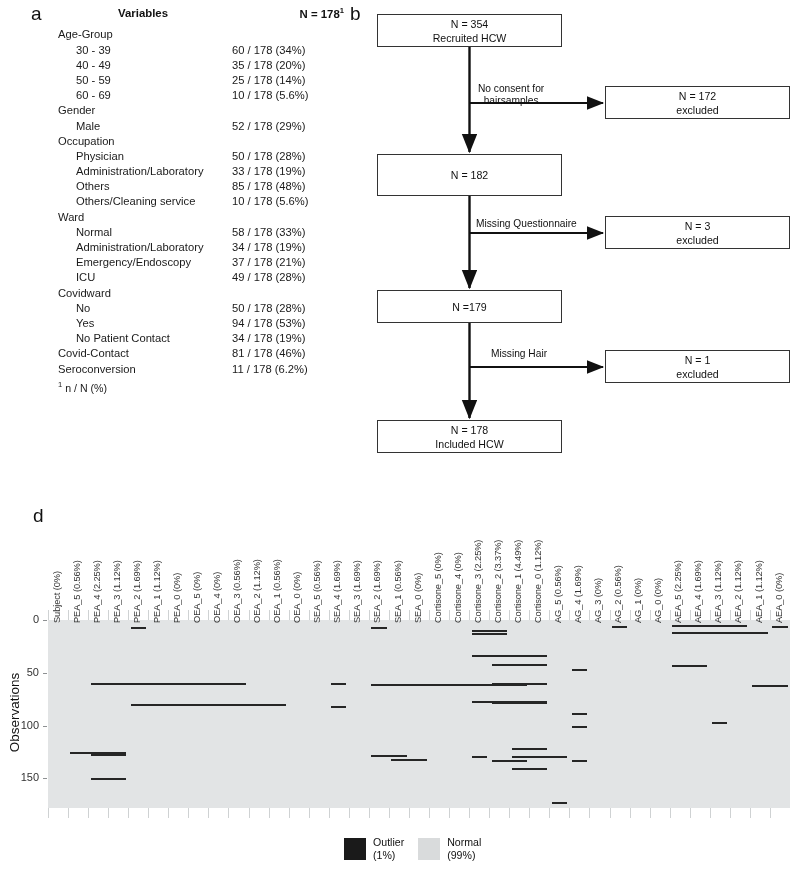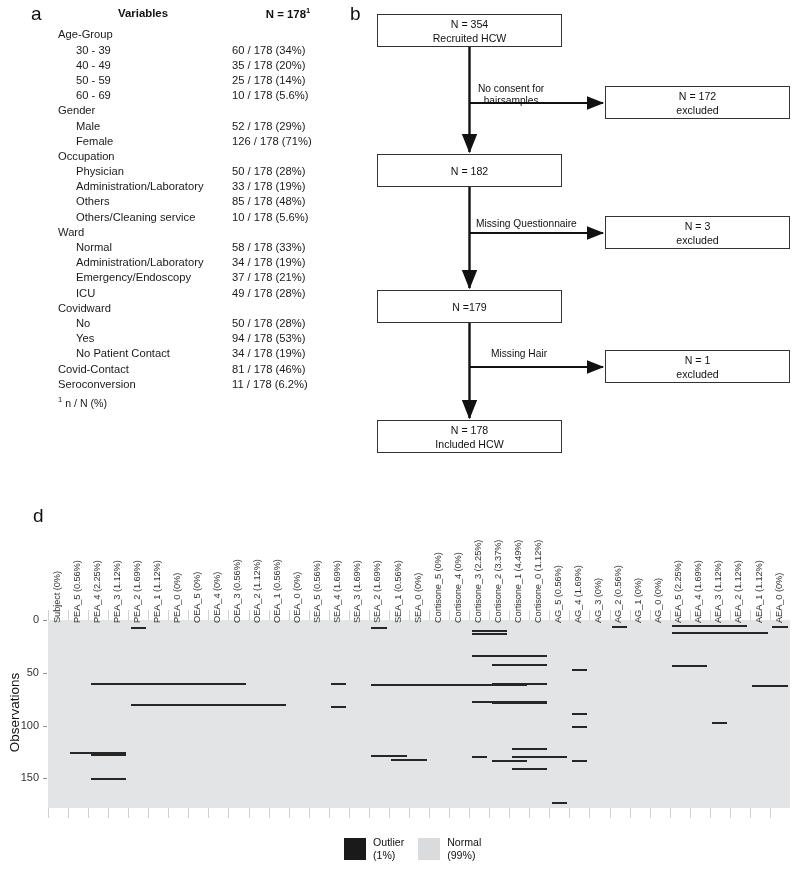--- a/index.html
+++ b/index.html
@@ -41,21 +41,21 @@
     font-size: 11.2px;
   }
   #panel-a th {
     font-weight: bold;
     font-size: 11.4px;
     padding: 0 0 7px 0;
     text-align: left;
     color: #111;
   }
   #panel-a th.col-var { text-align: center; width: 178px; padding-left: 0; }
-  #panel-a th.col-n   { text-align: center; }
+  #panel-a th.col-n   { text-align: right; }
   #panel-a td {
     padding: 1.6px 0;
     vertical-align: top;
     color: #1a1a1a;
     white-space: nowrap;
   }
   #panel-a td.lbl { width: 178px; }
   #panel-a tr.group td.lbl { padding-left: 4px; }
   #panel-a tr.sub td.lbl   { padding-left: 22px; }
   #panel-a tr.top td.lbl   { padding-left: 4px; }
@@ -200,24 +200,20 @@
             <td class="val">10 / 178 (5.6%)</td>
           </tr>
           <tr class="group">
             <td class="lbl">Gender</td>
             <td class="val"></td>
           </tr>
           <tr class="sub">
             <td class="lbl">Male</td>
             <td class="val">52 / 178 (29%)</td>
           </tr>
-          <tr class="sub">
-            <td class="lbl">Female</td>
-            <td class="val">126 / 178 (71%)</td>
-          </tr>
           <tr class="group">
             <td class="lbl">Occupation</td>
             <td class="val"></td>
           </tr>
           <tr class="sub">
             <td class="lbl">Physician</td>
             <td class="val">50 / 178 (28%)</td>
           </tr>
           <tr class="sub">
             <td class="lbl">Administration/Laboratory</td>
@@ -300,21 +296,21 @@
     </svg>
     <div id="flow-boxes">
         <div class="flow-box" style="left: 32px; top: 14px; width: 185px; height: 33px;">
           <div>N = 354</div>
           <div>Recruited HCW</div>
         </div>
         <div class="flow-box" style="left: 260px; top: 86px; width: 185px; height: 33px;">
           <div>N = 172</div>
           <div>excluded</div>
         </div>
-        <div class="flow-box" style="left: 32px; top: 154px; width: 185px; height: 33px;">
+        <div class="flow-box" style="left: 32px; top: 154px; width: 185px; height: 42px;">
           <div>N = 182</div>
         </div>
         <div class="flow-box" style="left: 260px; top: 216px; width: 185px; height: 33px;">
           <div>N = 3</div>
           <div>excluded</div>
         </div>
         <div class="flow-box" style="left: 32px; top: 290px; width: 185px; height: 33px;">
           <div>N =179</div>
         </div>
         <div class="flow-box" style="left: 260px; top: 350px; width: 185px; height: 33px;">

